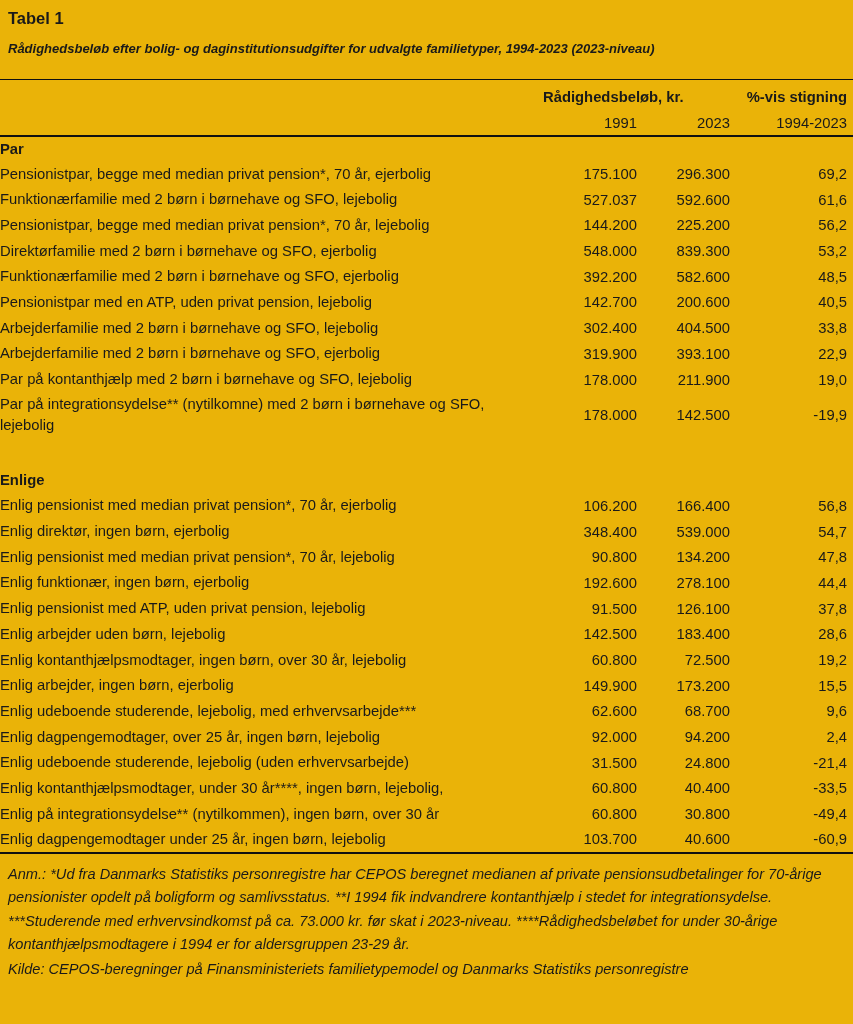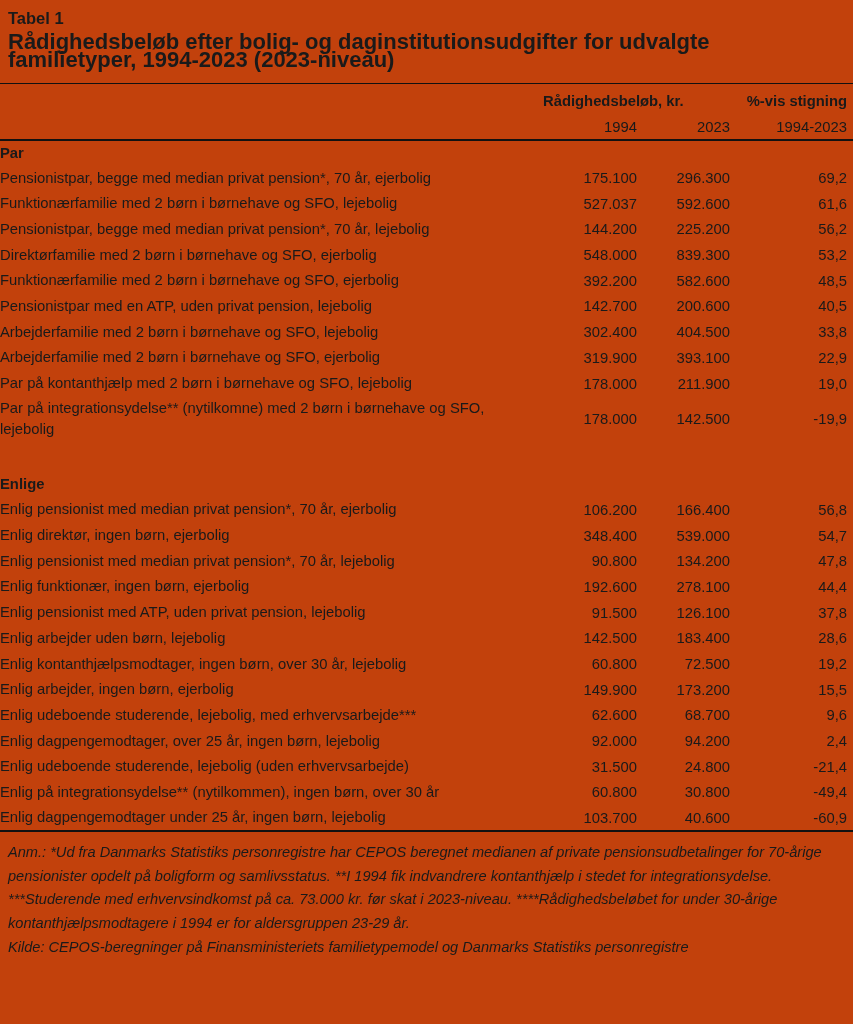--- a/index.html
+++ b/index.html
@@ -4,38 +4,39 @@
 <style>
   * { margin: 0; padding: 0; box-sizing: border-box; }
   html, body {
     background: #e6e6e4;
     font-family: "Liberation Sans", sans-serif;
     color: #1a1a1a;
   }
   .page {
     width: 853px;
     height: 1024px;
-    background: #c2410c;
+    background: #eab308;
     overflow: hidden;
     position: relative;
   }
   
   .doc-header {
     padding: 3px 10px 0 8px;
   }
   .tabel-label {
     font-size: 16.5px;
     font-weight: bold;
     line-height: 30px;
   }
   .doc-title {
-    font-size: 22px;
-    font-weight: bold;
-    line-height: 18px;
+    font-size: 13px;
+    font-weight: bold;
+    line-height: 32px;
     max-width: 812px;
+    font-style: italic;
   }
   
   table.data-table {
     width: 853px;
     border-collapse: collapse;
     table-layout: fixed;
     margin-top: 14px;
     border-top: 1px solid #111;
     font-size: 14.8px;
   }
@@ -102,21 +103,21 @@
       <col class="c-pct">
     </colgroup>
     <thead>
       <tr class="group-row">
         <td></td>
         <td class="group-head" colspan="2">Rådighedsbeløb, kr.</td>
         <td class="pct-head">%-vis stigning</td>
       </tr>
       <tr class="year-row">
         <td></td>
-        <td class="num">1994</td>
+        <td class="num">1991</td>
         <td class="num">2023</td>
         <td class="num">1994-2023</td>
       </tr>
     </thead>
     <tbody>
         <tr class="section-header-row">
           <td colspan="4">Par</td>
         </tr>
         <tr class="table-row">
           <td class="label">Pensionistpar, begge med median privat pension*, 70 år, ejerbolig</td>
@@ -248,20 +249,26 @@
           <td class="num">94.200</td>
           <td class="num">2,4</td>
         </tr>
         <tr class="table-row">
           <td class="label">Enlig udeboende studerende, lejebolig (uden erhvervsarbejde)</td>
           <td class="num">31.500</td>
           <td class="num">24.800</td>
           <td class="num">-21,4</td>
         </tr>
         <tr class="table-row">
+          <td class="label">Enlig kontanthjælpsmodtager, under 30 år****, ingen børn, lejebolig,</td>
+          <td class="num">60.800</td>
+          <td class="num">40.400</td>
+          <td class="num">-33,5</td>
+        </tr>
+        <tr class="table-row">
           <td class="label">Enlig på integrationsydelse** (nytilkommen), ingen børn, over 30 år</td>
           <td class="num">60.800</td>
           <td class="num">30.800</td>
           <td class="num">-49,4</td>
         </tr>
         <tr class="table-row">
           <td class="label">Enlig dagpengemodtager under 25 år, ingen børn, lejebolig</td>
           <td class="num">103.700</td>
           <td class="num">40.600</td>
           <td class="num">-60,9</td>

